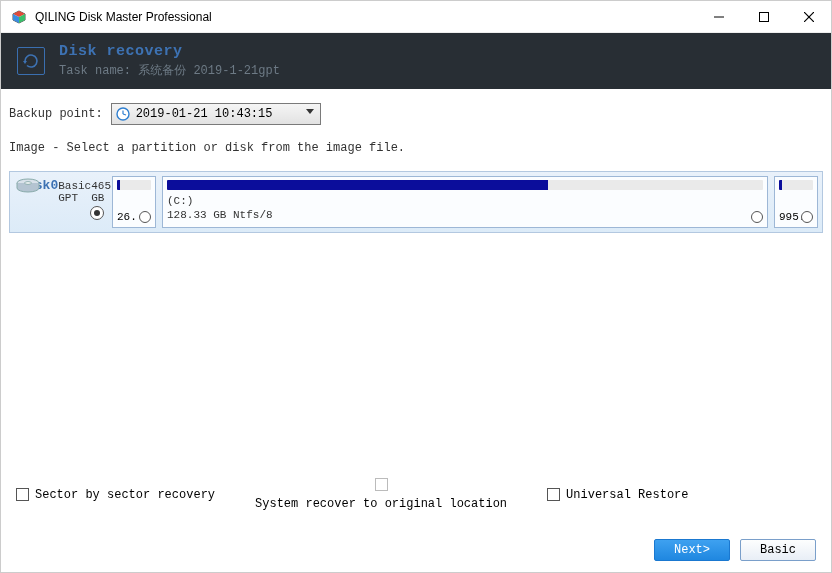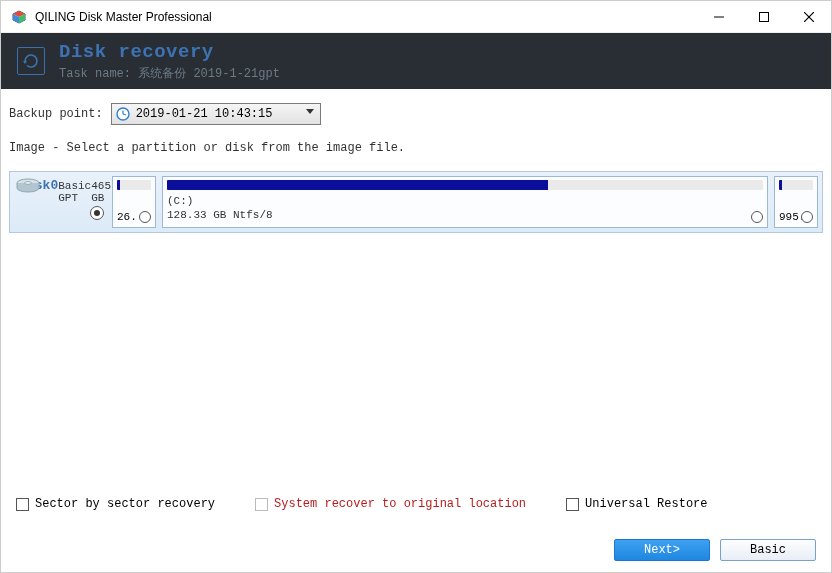--- a/index.html
+++ b/index.html
@@ -45,21 +45,21 @@
   }
   .header-icon {
     width: 28px; height: 28px;
     border: 1px solid #3a6fb0;
     border-radius: 2px;
     display:flex;align-items:center;justify-content:center;
   }
   .header-texts { display:flex;flex-direction:column;gap:2px; }
   .header-title {
     color:#3d72b3;
-    font-size: 19px;
+    font-size: 15px;
     font-weight:bold;
     letter-spacing: .5px;
   }
   .header-sub { color:#6d7a85; font-size:12px; }
 
   .content {
     padding: 14px 8px 0 8px;
     height: calc(100% - 32px - 56px - 80px);
   }
   .row1 { display:flex; align-items:center; gap:8px; margin-bottom:16px; }
@@ -150,26 +150,26 @@
   .footer {
     position:absolute; bottom:0; left:0; right:0;
     padding: 0 16px 12px 16px;
   }
   .checks {
     display:flex; align-items:center; gap:40px;
     padding: 12px 0 28px 0;
   }
   .chk { display:flex; align-items:center; gap:6px; }
   .chkbox { width:13px;height:13px;border:1px solid #555;background:#fff; }
-  .chk.disabled { color:#b91c1c; }
+  .chk.disabled { color:#000000;flex-direction:column; }
   .chk.disabled .chkbox { border-color:#bbb; }
 
   .buttons { display:flex; justify-content:flex-end; gap:10px; }
   .btn {
-    width: 96px; height: 22px;
+    width: 76px; height: 22px;
     border:1px solid #7a9fca;
     border-radius:2px;
     background: linear-gradient(#fdfefe,#e8eef6);
     display:flex;align-items:center;justify-content:center;
     font-family:"Courier New",monospace;
     font-size:12px;
   }
   .btn.primary { background: linear-gradient(#3ea1f0,#1f87e0); color:#fff; border-color:#1a78d0; }
 </style>
 </head>

